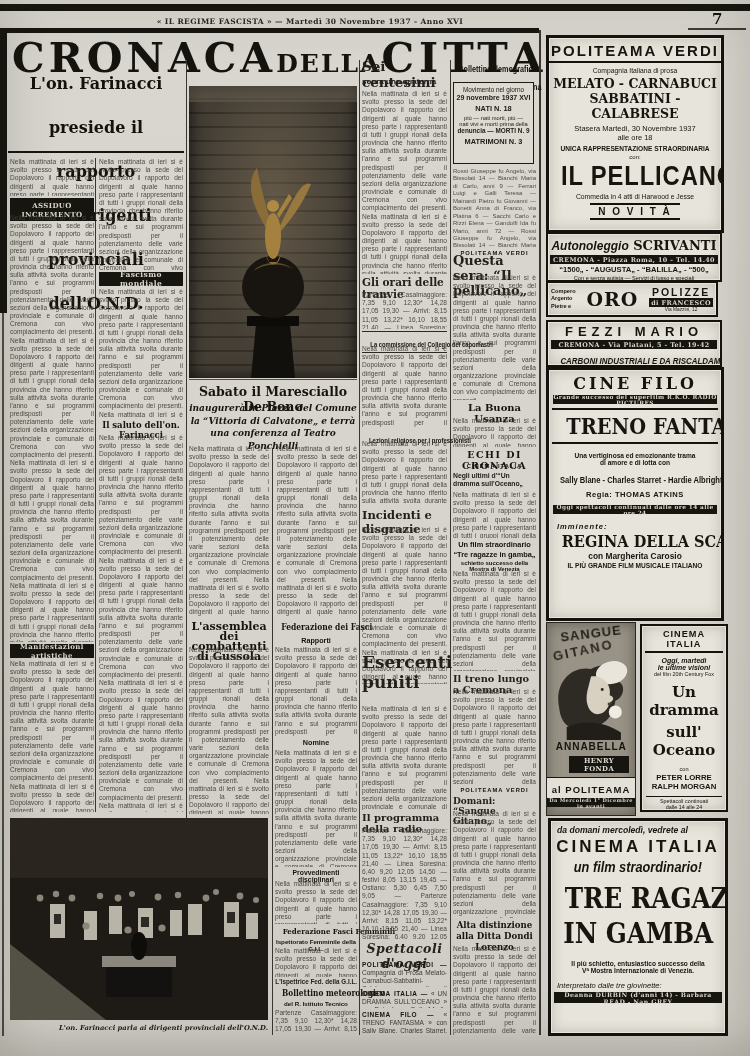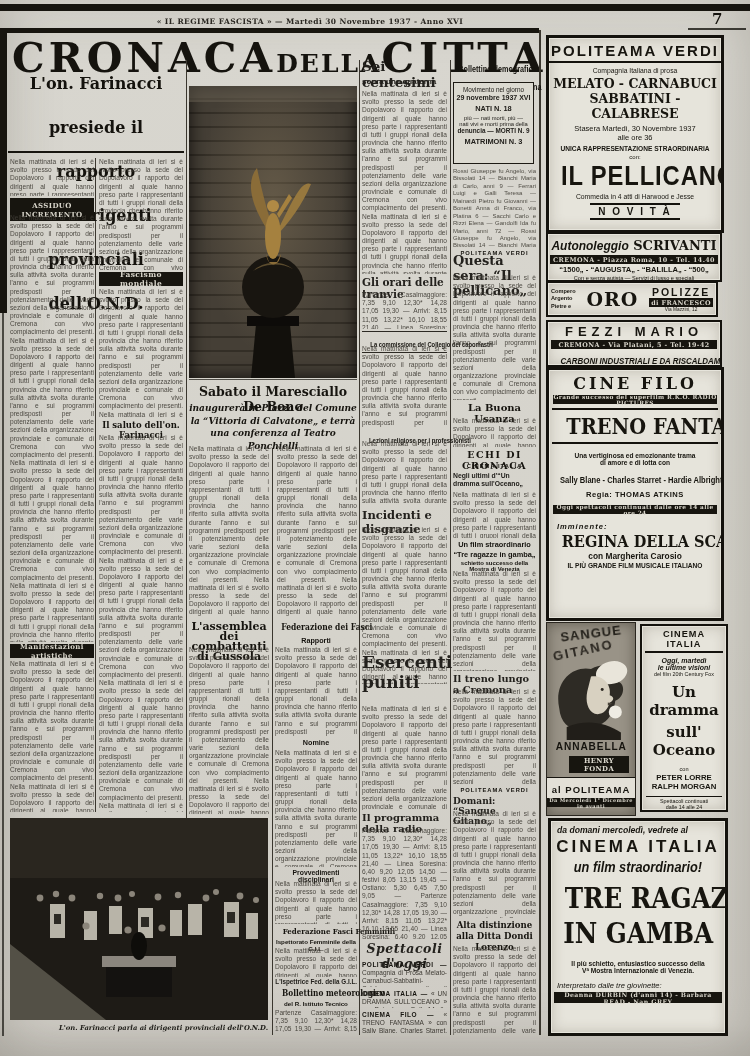--- a/index.html
+++ b/index.html
@@ -240,21 +240,21 @@
     <div>alla Ditta Dondi Lorenzo</div>
   </div>
   <div class="abs fill" style="left:453px;top:945px;width:83px;height:90px;">Nella mattinata di ieri si è svolto presso la sede del Dopolavoro il rapporto dei dirigenti al quale hanno preso parte i rappresentanti di tutti i gruppi rionali della provincia che hanno riferito sulla attività svolta durante l'anno e sui programmi predisposti per il potenziamento delle varie sezioni della organizzazione provinciale e comunale di Cremona con vivo compiacimento dei presenti.</div>
 
   <div class="adbox" style="left:546px;top:35px;width:172px;height:192px;border-width:3px;">
     <div style="font-size:15px;font-weight:900;letter-spacing:2px;margin-top:4px;border-bottom:2px solid #14120d;padding-bottom:2px;">POLITEAMA VERDI</div>
     <div style="font-size:6.8px;margin-top:4px;">Compagnia Italiana di prosa</div>
     <div class="serif" style="font-size:12.5px;font-weight:900;margin-top:2px;">MELATO - CARNABUCI</div>
     <div class="serif" style="font-size:12.5px;font-weight:900;">SABBATINI - CALABRESE</div>
     <div style="font-size:7.5px;margin-top:3px;">Stasera Martedì, 30 Novembre 1937</div>
-    <div style="font-size:7.5px;">alle ore 36</div>
+    <div style="font-size:7.5px;">alle ore 18</div>
     <div style="font-size:6.6px;font-weight:900;margin-top:3px;">UNICA RAPPRESENTAZIONE STRAORDINARIA</div>
     <div style="font-size:6px;margin-top:2px;">con:</div>
     <div style="margin-top:1px;"><span class="sc" style="font-size:27px;font-weight:900;letter-spacing:1px;">IL PELLICANO</span></div>
     <div style="font-size:6.8px;margin-top:1px;">Commedia in 4 atti di Harwood e Jesse</div>
     <div style="font-size:10px;font-weight:900;letter-spacing:2px;margin-top:3px;border-top:2px solid #14120d;border-bottom:2px solid #14120d;display:inline-block;padding:1px 8px;">N O V I T À</div>
   </div>
 
   <div class="adbox" style="left:546px;top:232px;width:172px;height:46px;">
     <div style="margin-top:2px;">
       <span style="font-size:12px;font-weight:900;font-style:italic;">Autonoleggio</span>

